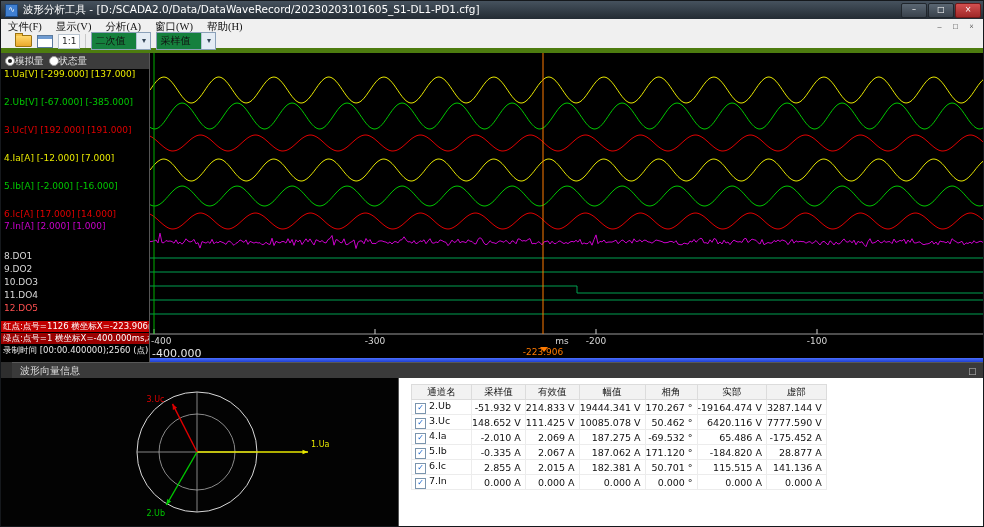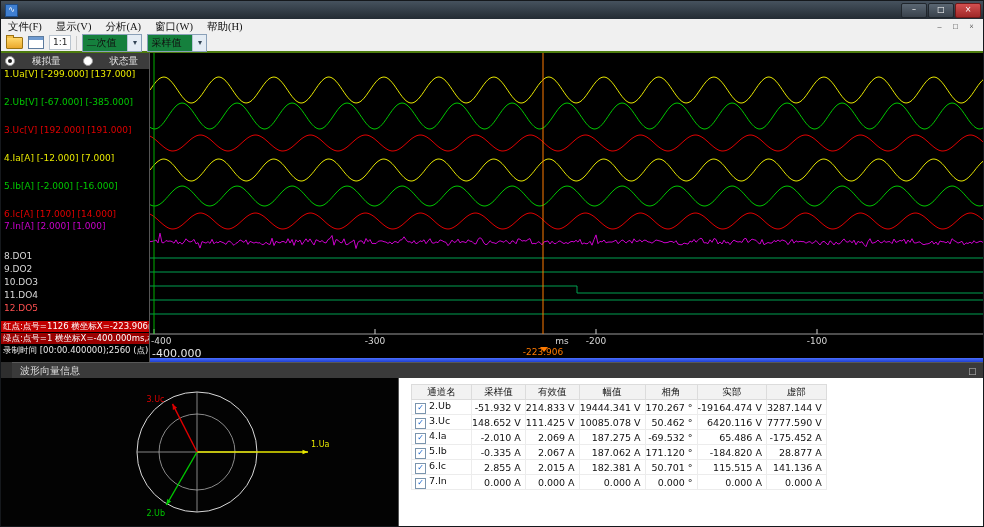--- a/index.html
+++ b/index.html
@@ -19,39 +19,39 @@
 
   
   #menubar{position:absolute;left:0;top:18px;width:100%;height:15px;background:#f0f0f0;
     border-bottom:1px solid #d6d6d6;display:flex;align-items:center;font-size:10.5px;color:#111;font-family:Liberation Serif, serif;}
   .menu-item{padding:0 7px;line-height:15px;}
   #mdibtns{margin-left:auto;display:flex;margin-right:4px;}
   .mdib{width:15px;height:12px;font-size:8px;line-height:11px;text-align:center;color:#333;margin-left:1px;}
 
   
   #toolbar{position:absolute;left:0;top:33px;width:100%;height:19px;background:#f0f0f0;
-    border-bottom:2px solid #4d7c0f;display:flex;align-items:center;gap:5px;padding-left:5px;box-sizing:border-box;}
+    border-bottom:5px solid #4d7c0f;display:flex;align-items:center;gap:5px;padding-left:14px;box-sizing:border-box;}
   .folder{width:15px;height:10px;background:linear-gradient(#ffd86b,#eaa92c);border:1px solid #9c7310;
     border-radius:1px;position:relative;display:inline-block;}
   .folder::before{content:"";position:absolute;top:-3px;left:-1px;width:6px;height:2px;
     background:#f4c14a;border:1px solid #9c7310;border-bottom:none;}
   .winicon{width:14px;height:11px;background:#fff;border:1px solid #5b7a9d;position:relative;display:inline-block;}
   .winicon::before{content:"";position:absolute;top:0;left:0;right:0;height:3px;background:#6f9bd1;}
   .tb-btn{font-size:9px;color:#222;border:1px solid #b9c4cf;background:#fdfdfd;padding:0 3px;height:13px;line-height:13px;}
   .tb-sep{width:1px;height:14px;background:#c9c9c9;}
   .combo{display:inline-flex;width:58px;height:16px;background:#15803d;border:1px solid #8aa0b8;
     align-items:center;font-size:10px;color:#111;}
   .combo .ctext{flex:1;padding-left:3px;white-space:nowrap;overflow:hidden;}
   .combo .caret{width:13px;height:100%;background:#e4ecf4;border-left:1px solid #b5c4d4;
     font-size:8px;line-height:15px;text-align:center;color:#345;}
 
   
   #left-panel{position:absolute;left:0;top:52px;width:148px;height:309px;background:#000;}
   #radio-row{position:absolute;left:0;top:0;width:148px;height:16px;background:#3c3c3c;
-    display:flex;align-items:center;gap:17px;padding-left:4px;box-sizing:border-box;color:#e6e6e6;font-size:9.5px;}
+    display:flex;align-items:center;gap:0;padding-left:4px;box-sizing:border-box;color:#e6e6e6;font-size:9.5px;}
   .radio{width:8px;height:8px;border-radius:50%;background:#fff;border:1px solid #9a9a9a;position:relative;display:inline-block;}
   .radio.checked::after{content:"";position:absolute;left:2px;top:2px;width:4px;height:4px;border-radius:50%;background:#222;}
   .rlabel{margin-right:5px;}
   .chan{position:absolute;left:3px;height:11px;font-size:9px;white-space:nowrap;overflow:hidden;width:145px;}
   .statline{position:absolute;left:0;width:148px;height:11px;font-size:8.5px;line-height:11px;
     white-space:nowrap;overflow:hidden;padding-left:2px;box-sizing:border-box;}
 
   
   #wave-panel{position:absolute;left:148px;top:52px;width:836px;height:309px;background:#000;border-left:1px solid #555;box-sizing:border-box;}
   #wave-svg{position:absolute;left:0;top:0;}
@@ -80,20 +80,21 @@
   .cb{display:inline-block;width:9px;height:9px;background:#fff;border:1px solid #7a94ad;
     font-size:8px;line-height:8px;text-align:center;color:#1a66cc;margin-right:3px;vertical-align:-1px;}
 </style>
 </head>
 <body>
 
 <div id="window">
 
   <div id="titlebar">
     <div id="app-icon">∿</div>
+    <span id="wtitle">波形分析工具 - [D:/SCADA2.0/Data/DataWaveRecord/20230203101605_S1-DL1-PD1.cfg]</span>
     <div id="winbtns">
       <span class="wbtn">–</span>
       <span class="wbtn">□</span>
       <span class="wbtn close">×</span>
     </div>
   </div>
 
   <div id="menubar">
     <span id="menu-items" style="display:flex;">
         <span class="menu-item">文件(F)</span>

